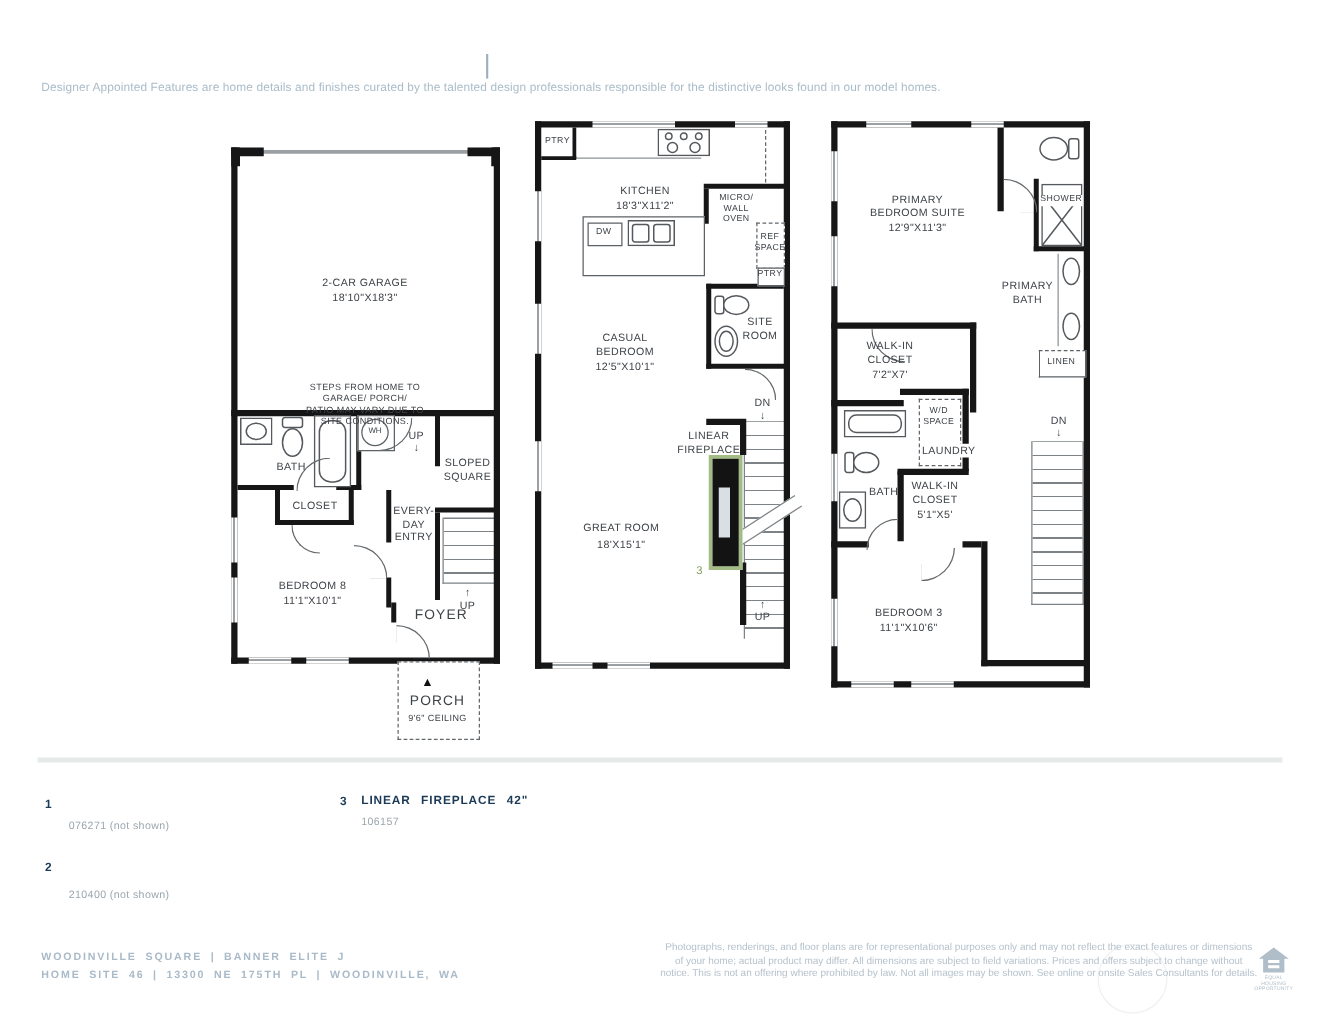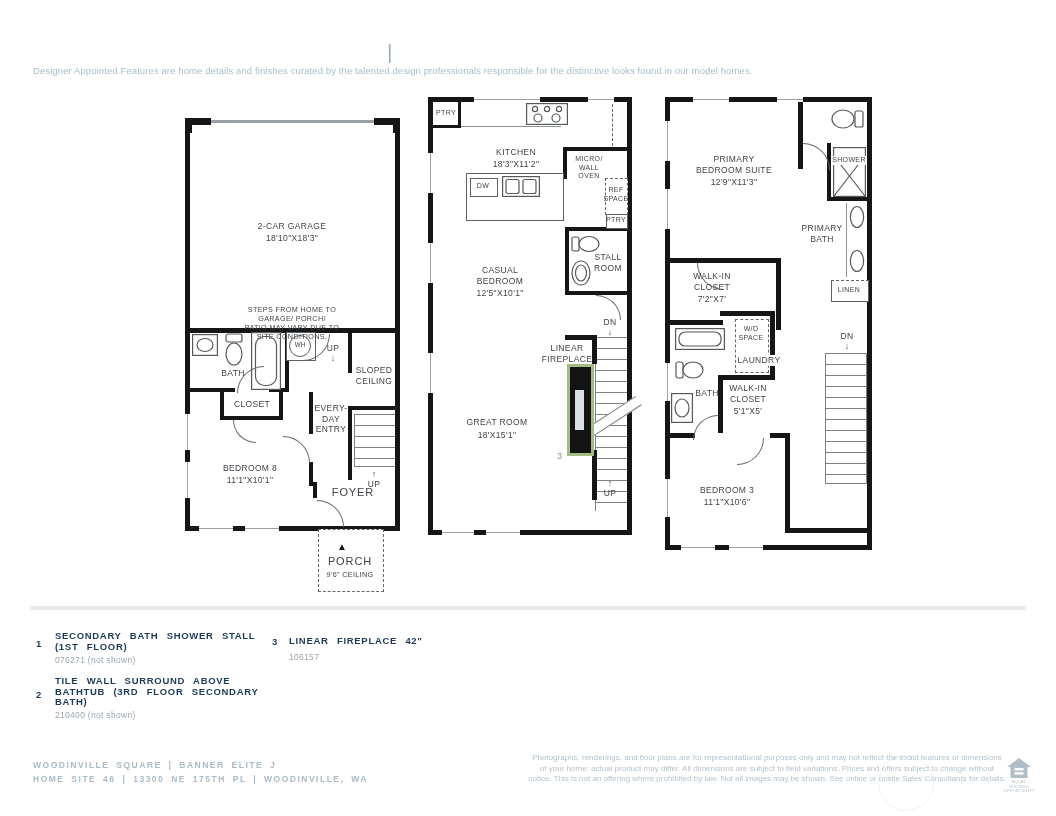--- a/index.html
+++ b/index.html
@@ -104,21 +104,21 @@
     <div class="box" style="left:101px;top:214px;width:28px;height:27px"></div>
     <div class="whc" style="left:104px;top:217px;width:20px;height:20px"></div>
     <div class="lb" style="left:115px;top:222px;font-size:6.3px;letter-spacing:0">WH</div>
 
     <div class="lb" style="left:148px;top:225px">UP</div>
     <div class="arrow" style="left:148px;top:236px">↓</div>
     <div class="arc arc-br" style="left:118px;top:216px;width:26px;height:26px"></div>
 
     <div class="w" style="left:163px;top:210px;width:4px;height:45px"></div>
     <div class="lb" style="left:189px;top:247px">SLOPED
-CEILING</div>
+SQUARE</div>
     <div class="w" style="left:163px;top:288px;width:52px;height:4px"></div>
     <div class="w" style="left:163px;top:292px;width:4px;height:70px"></div>
     <div class="stairs" style="left:169px;top:296px;width:41px;height:52px"></div>
     <div class="arrow" style="left:189px;top:352px">↑</div>
     <div class="lb" style="left:189px;top:361px">UP</div>
 
     <div class="w" style="left:35px;top:274px;width:4px;height:28px"></div>
     <div class="w" style="left:94px;top:274px;width:4px;height:28px"></div>
     <div class="w" style="left:35px;top:298px;width:63px;height:4px"></div>
     <div class="lb" style="left:67px;top:281px">CLOSET</div>
@@ -206,21 +206,21 @@
     <div class="w" style="left:137px;top:130px;width:4px;height:68px"></div>
     <div class="w" style="left:137px;top:194px;width:67px;height:4px"></div>
     <svg class="fix" style="left:143px;top:137px" width="30" height="20" viewBox="0 0 30 20">
       <rect x="1" y="3" width="7" height="14" rx="2"></rect>
         <ellipse cx="18" cy="10" rx="10" ry="7.5"></ellipse>
       </svg>
     <svg class="fix" style="left:142px;top:162px" width="22" height="28" viewBox="0 0 22 28">
       <ellipse cx="11" cy="14" rx="9" ry="12"></ellipse>
         <ellipse cx="11" cy="14" rx="5.5" ry="8"></ellipse>
       </svg>
-    <div class="lb" style="left:180px;top:155px">STALL
+    <div class="lb" style="left:180px;top:155px">SITE
 ROOM</div>
     <div class="arc arc-tr" style="left:168px;top:198px;width:24px;height:24px"></div>
 
     <div class="lb" style="left:72px;top:168px">CASUAL
 BEDROOM</div>
     <div class="lb" style="left:72px;top:191px">12'5"X10'1"</div>
 
     <div class="lb" style="left:182px;top:220px">DN</div>
     <div class="arrow" style="left:182px;top:231px">↓</div>
     <div class="w" style="left:137px;top:238px;width:32px;height:5px"></div>
@@ -333,28 +333,23 @@
     <div class="w" style="left:120px;top:431px;width:87px;height:5px"></div>
 
     <div class="lb" style="left:182px;top:234px">DN</div>
     <div class="arrow" style="left:182px;top:245px">↓</div>
     <div class="stairs" style="left:160px;top:256px;width:40px;height:130px"></div>
   </div>
 
   <div class="hr" style="left:30px;top:606px;width:996px;height:4px"></div>
 
   <div class="lnum" style="left:36px;top:638px">1</div>
-  <div class="ltitle" style="left:55px;top:631px;width:210px">SECONDARY BATH SHOWER STALL
-(1ST FLOOR)</div>
   <div class="lcode" style="left:55px;top:655px">076271 (not shown)</div>
 
   <div class="lnum" style="left:36px;top:689px">2</div>
-  <div class="ltitle" style="left:55px;top:676px;width:215px">TILE WALL SURROUND ABOVE
-BATHTUB (3RD FLOOR SECONDARY
-BATH)</div>
   <div class="lcode" style="left:55px;top:710px">210400 (not shown)</div>
 
   <div class="lnum" style="left:272px;top:636px">3</div>
   <div class="ltitle" style="left:289px;top:636px;width:220px">LINEAR FIREPLACE 42"</div>
   <div class="lcode" style="left:289px;top:652px">106157</div>
 
   <div class="fline" style="left:33px;top:760px">WOODINVILLE SQUARE | BANNER ELITE J</div>
   <div class="fline" style="left:33px;top:774px">HOME SITE 46 | 13300 NE 175TH PL | WOODINVILLE, WA</div>
 
   <div class="wcircle" style="left:878px;top:755px;width:54px;height:54px"></div>

